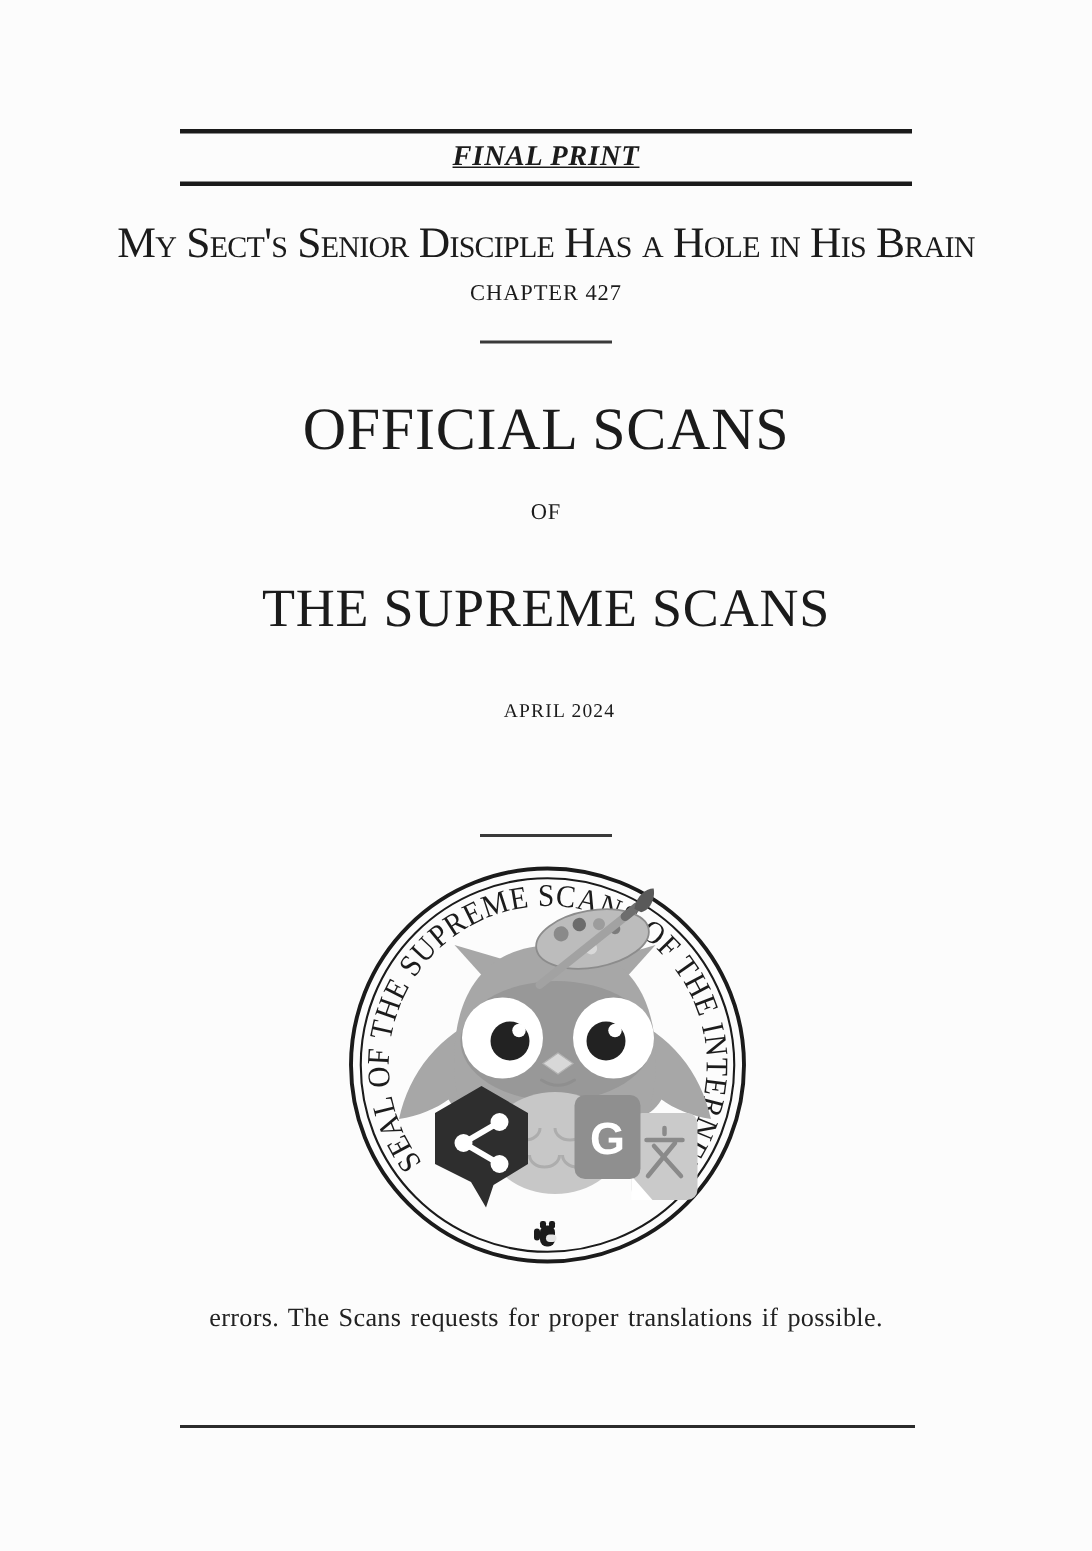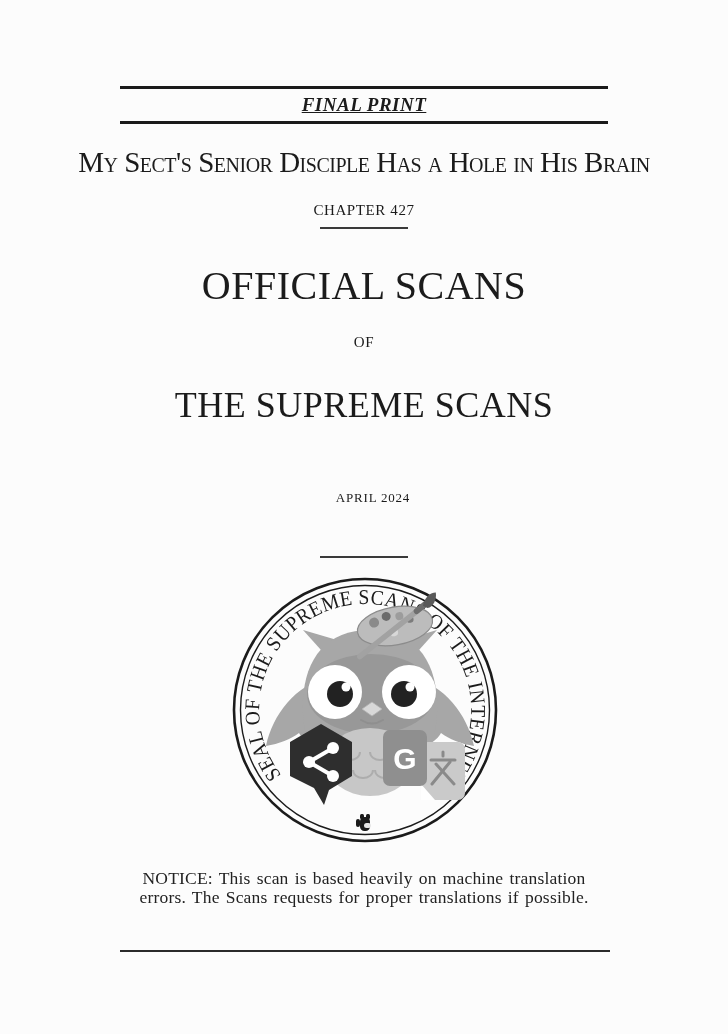--- a/index.html
+++ b/index.html
@@ -7,25 +7,25 @@
     width:728px;height:1034px;position:relative;overflow:hidden;
     background:#fcfcfc;color:#1b1b1b;
     font-family:"Liberation Serif","DejaVu Serif",serif;
   }
   .abs{position:absolute;left:0;right:0;text-align:center;white-space:nowrap;}
   .rule{position:absolute;background:#1a1a1a;}
   .rule-top{left:120px;width:488px;height:3px;}
   .rule-short{left:320px;width:88px;height:2px;background:#3a3a3a;}
   .final-print{top:92px;line-height:26px;font-size:19px;font-weight:bold;font-style:italic;letter-spacing:0.5px;text-decoration:underline;}
   .series-title{top:142px;line-height:40px;font-size:29px;font-variant:small-caps;letter-spacing:-0.5px;}
-  .chapter{top:200px;line-height:20px;font-size:15px;letter-spacing:0.6px;}
+  .chapter{top:186px;line-height:20px;font-size:15px;letter-spacing:0.6px;}
   .big-title{top:258px;line-height:56px;font-size:40px;letter-spacing:0.5px;}
   .of-line{top:332px;line-height:20px;font-size:15px;letter-spacing:0.6px;}
   .big-title2{top:377px;line-height:56px;font-size:36px;letter-spacing:0.5px;}
-  .date-line{top:488px;line-height:20px;font-size:13px;letter-spacing:0.8px;padding-left:18px;}
+  .date-line{top:464px;line-height:20px;font-size:13px;letter-spacing:0.8px;padding-left:18px;}
   .seal{position:absolute;left:225px;top:570px;width:280px;height:280px;}
   .notice{top:869px;font-size:17.5px;line-height:19.2px;letter-spacing:0.2px;word-spacing:1.5px;color:#222;}
   .notice div{white-space:nowrap;}
   .rule-bottom{left:120px;width:490px;height:2px;background:#2b2b2b;}
 </style>
 </head>
 <body>
 
 <div class="rule rule-top" style="top:86px"></div>
 <div class="abs final-print">FINAL PRINT</div>
@@ -119,17 +119,16 @@
       <line x1="27" y1="-2" x2="9" y2="20"></line>
       <line x1="13" y1="0" x2="31" y2="20"></line>
     </g>
     <polygon points="-2,36 12,36 -2,20" fill="#ffffff"></polygon>
     <rect x="-40" y="-34" width="44" height="56" rx="7" fill="#8f8f8f"></rect>
     <text x="-18" y="5" font-size="30" font-weight="bold" fill="#ffffff" text-anchor="middle" style="font-family:'Liberation Sans','DejaVu Sans',sans-serif">G</text>
   </g>
 </svg>
 
 <div class="abs notice">
-  <div>NOTICE: This scan is based heavily on machine translation</div>
   <div>errors. The Scans requests for proper translations if possible.</div>
 </div>
 
 <div class="rule rule-bottom" style="top:950px"></div>
 
 </body></html>

